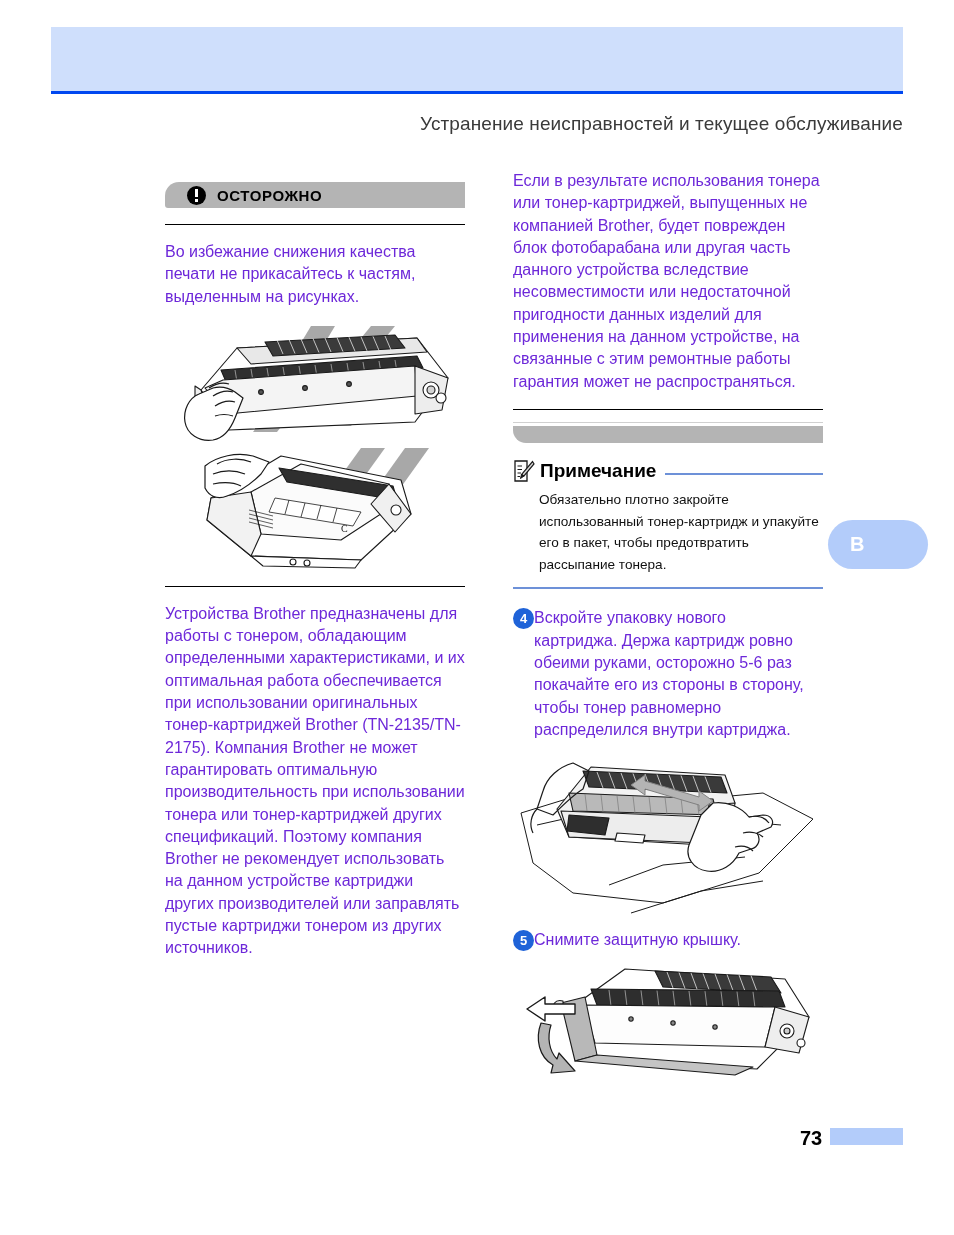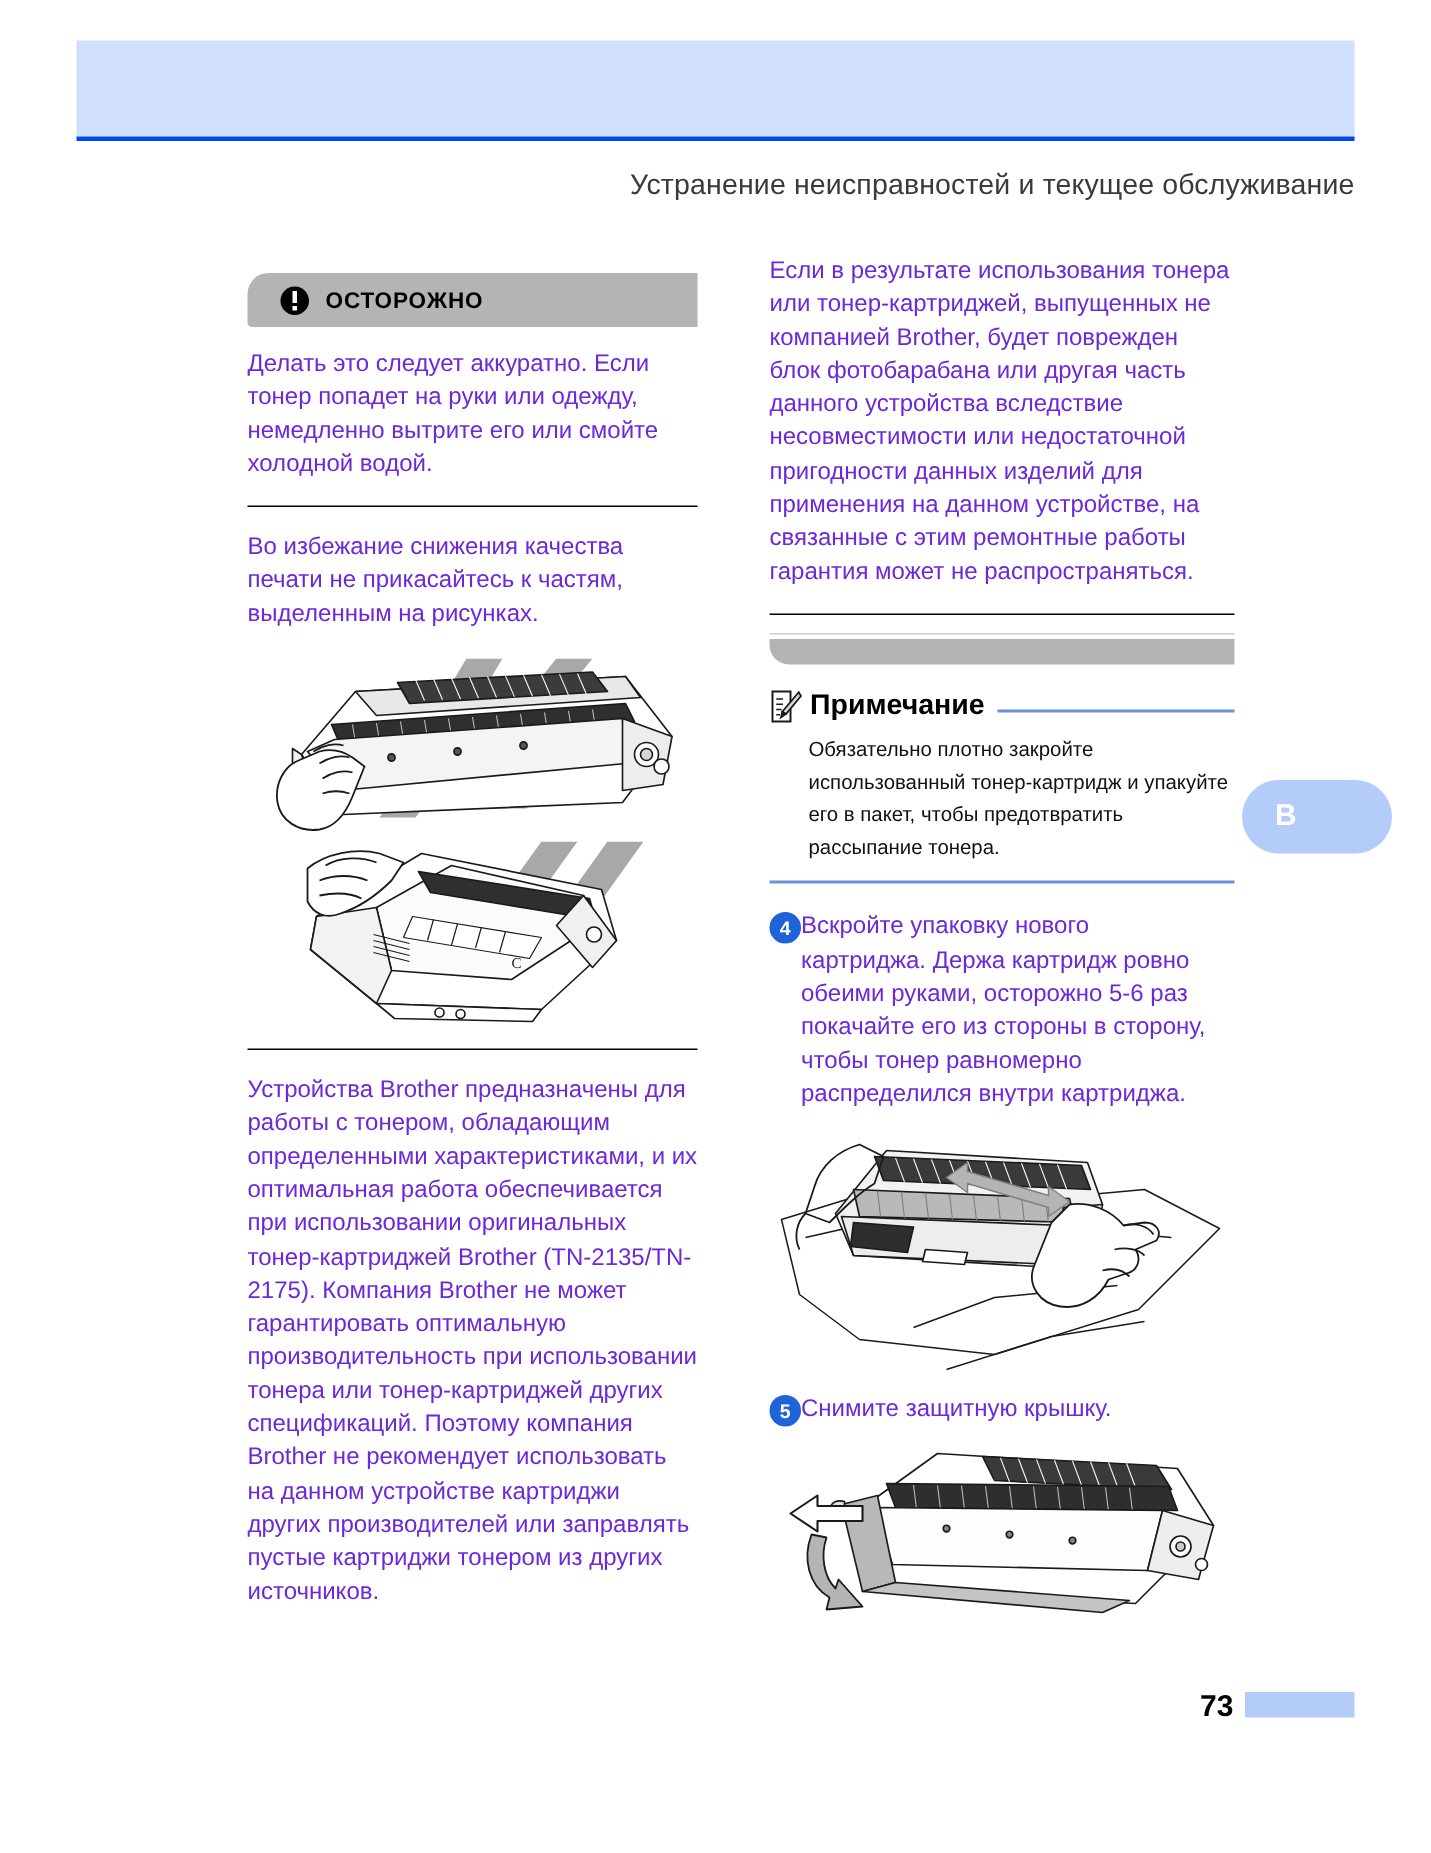--- a/index.html
+++ b/index.html
@@ -56,21 +56,21 @@
     position: absolute;
     left: 513px;
     top: 170px;
     width: 310px;
   }
 
   
   .caution-bar {
     position: relative;
     width: 300px;
-    height: 36px;
+    height: 26px;
     background: #b4b4b4;
     border-top-left-radius: 14px;
     border-bottom-left-radius: 3px;
     margin-bottom: 14px;
     display: flex;
     align-items: center;
   }
   .caution-icon {
     width: 19px;
     height: 19px;
@@ -252,21 +252,20 @@
 
 <div class="running-head">Устранение неисправностей и текущее обслуживание</div>
 
 <div class="col-left">
 
   <div class="caution-bar">
     <span class="caution-icon"></span>
     <span class="caution-title">ОСТОРОЖНО</span>
   </div>
 
-  <p class="body-text" style="margin:0;">Делать это следует аккуратно. Если тонер попадет на руки или одежду, немедленно вытрите его или смойте холодной водой.</p>
 
   <hr class="hr-thin">
 
   <p class="body-text" style="margin:0;">Во избежание снижения качества печати не прикасайтесь к частям, выделенным на рисунках.</p>
 
   <div class="figure" style="margin-top:18px;">
     <svg width="300" height="118" viewBox="0 0 300 118" xmlns="http://www.w3.org/2000/svg">
       <g fill="#ffffff" stroke="#1a1a1a" stroke-width="1.1" stroke-linejoin="round">
 
         <g stroke="none" fill="#a8a8a8">

